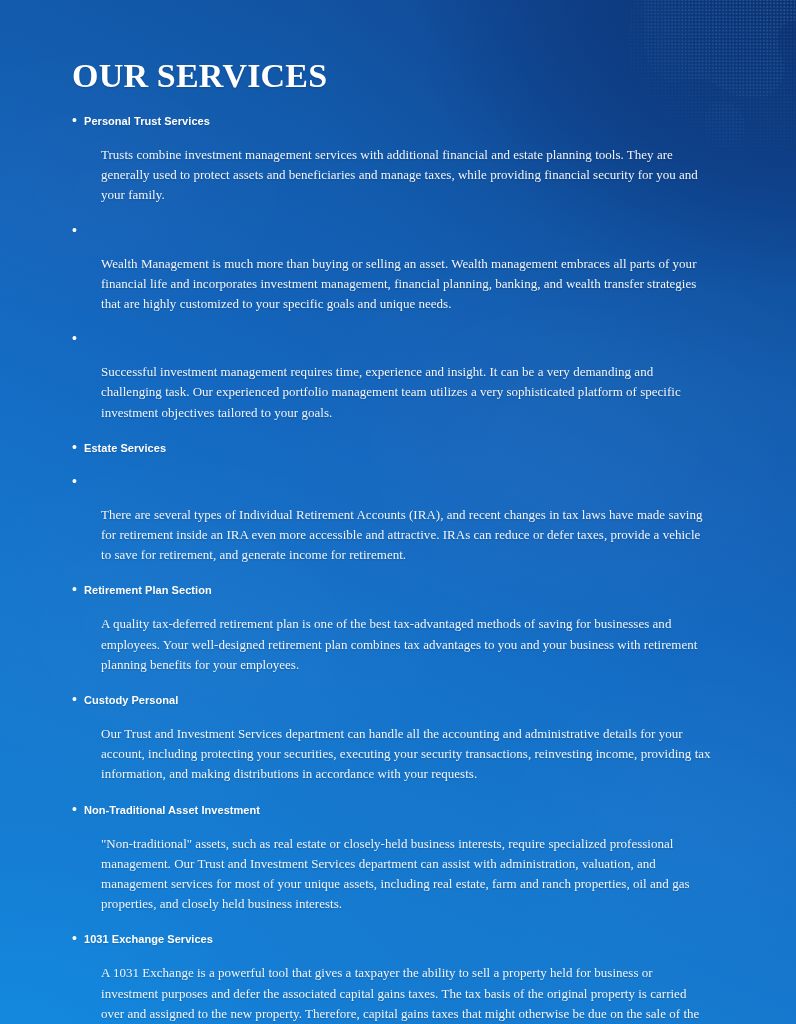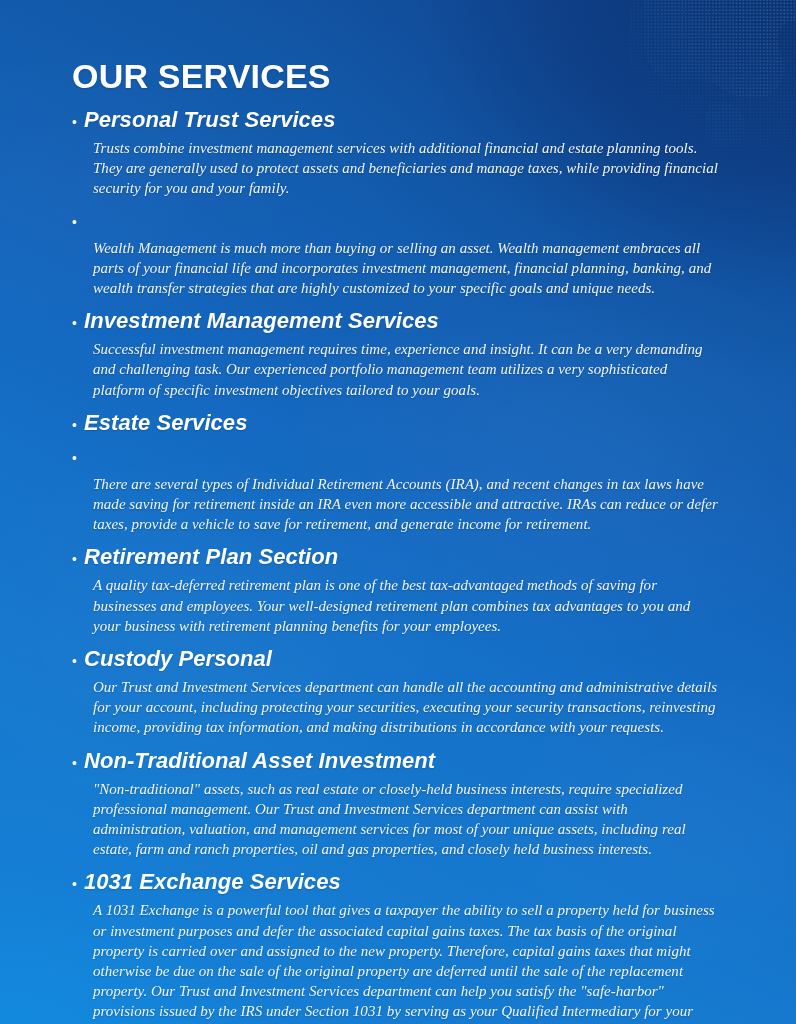--- a/index.html
+++ b/index.html
@@ -70,20 +70,21 @@
     position: absolute;
     left: 72px;
     top: 59px;
     margin: 0;
     font-size: 34px;
     font-weight: 700;
     letter-spacing: 0.2px;
     color: #ffffff;
     line-height: 1;
     text-shadow: 0 1px 2px rgba(0,0,0,0.18);
+    font-family: Liberation Serif, serif;
   }
 
   .service-list {
     position: absolute;
     left: 72px;
     top: 110px;
     width: 654px;
     margin: 0;
     padding: 0;
     list-style: none;
@@ -104,40 +105,38 @@
     flex: 0 0 auto;
     width: 12px;
     font-size: 14px;
     line-height: 20px;
     color: #ffffff;
     font-family: "Liberation Sans", sans-serif;
   }
 
   .heading-text {
     font-family: "Liberation Sans", sans-serif;
-    font-size: 22px;
+    font-size: 11px;
     font-weight: 700;
     color: #ffffff;
     line-height: 20px;
     letter-spacing: 0.05px;
     text-shadow: 0 1px 1.5px rgba(0,0,0,0.16);
-    font-style: italic;
   }
 
   .service-body {
-    margin: 6px;
+    margin: 14px;
     padding: 0 0 0 15px;
     font-family: "Liberation Serif", serif;
-    font-size: 15px;
+    font-size: 13px;
     line-height: 20.2px;
     color: #f2f6fb;
     letter-spacing: 0.02px;
     text-shadow: 0 1px 1.5px rgba(0,0,0,0.22);
     max-width: 639px;
-    font-style: italic;
   }
 </style>
 </head>
 <body>
 
 <div class="page">
 
   <div class="mottle"></div>
 
   <svg class="globe" viewBox="0 0 250 250" aria-hidden="true">
@@ -189,21 +188,20 @@
       <li class="service-item">
         <div class="service-heading">
           <span class="bullet">•</span>
         </div>
         <p class="service-body">Wealth Management is much more than buying or selling an asset. Wealth management embraces all parts of your financial life and incorporates investment management, financial planning, banking, and wealth transfer strategies that are highly customized to your specific goals and unique needs.</p>
       </li>
 
       <li class="service-item">
         <div class="service-heading">
           <span class="bullet">•</span>
-          <span class="heading-text">Investment Management Services</span>
         </div>
         <p class="service-body">Successful investment management requires time, experience and insight. It can be a very demanding and challenging task. Our experienced portfolio management team utilizes a very sophisticated platform of specific investment objectives tailored to your goals.</p>
       </li>
 
       <li class="service-item">
         <div class="service-heading">
           <span class="bullet">•</span>
           <span class="heading-text">Estate Services</span>
         </div>
       </li>

